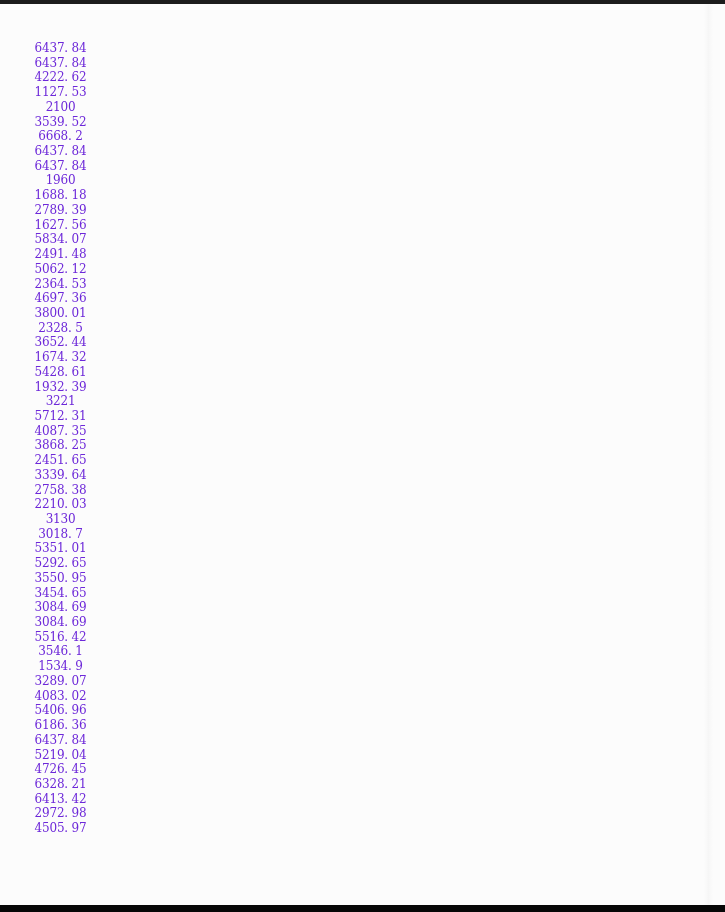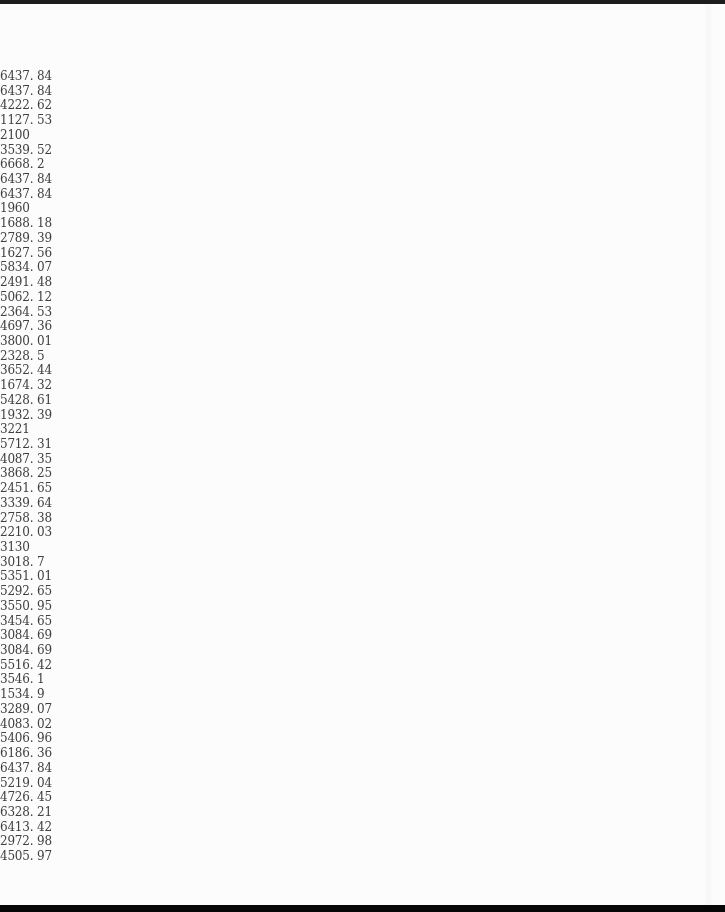--- a/index.html
+++ b/index.html
@@ -34,25 +34,25 @@
   .page-right-shadow {
     position: absolute;
     top: 4px;
     right: 12px;
     width: 9px;
     height: 901px;
     background: linear-gradient(to right, rgba(0,0,0,0.00), rgba(0,0,0,0.025), rgba(0,0,0,0.00));
   }
   .number-column {
     position: absolute;
-    top: 69px;
+    top: 41px;
     left: 0;
     width: 121px;
-    text-align: left;
-    color: #404040;
+    text-align: center;
+    color: #6d28d9;
     font-size: 12px;
     line-height: 14.72px;
     letter-spacing: -0.2px;
     white-space: pre;
   }
   .number-row {
     height: 14.72px;
   }
 </style>
 </head>

